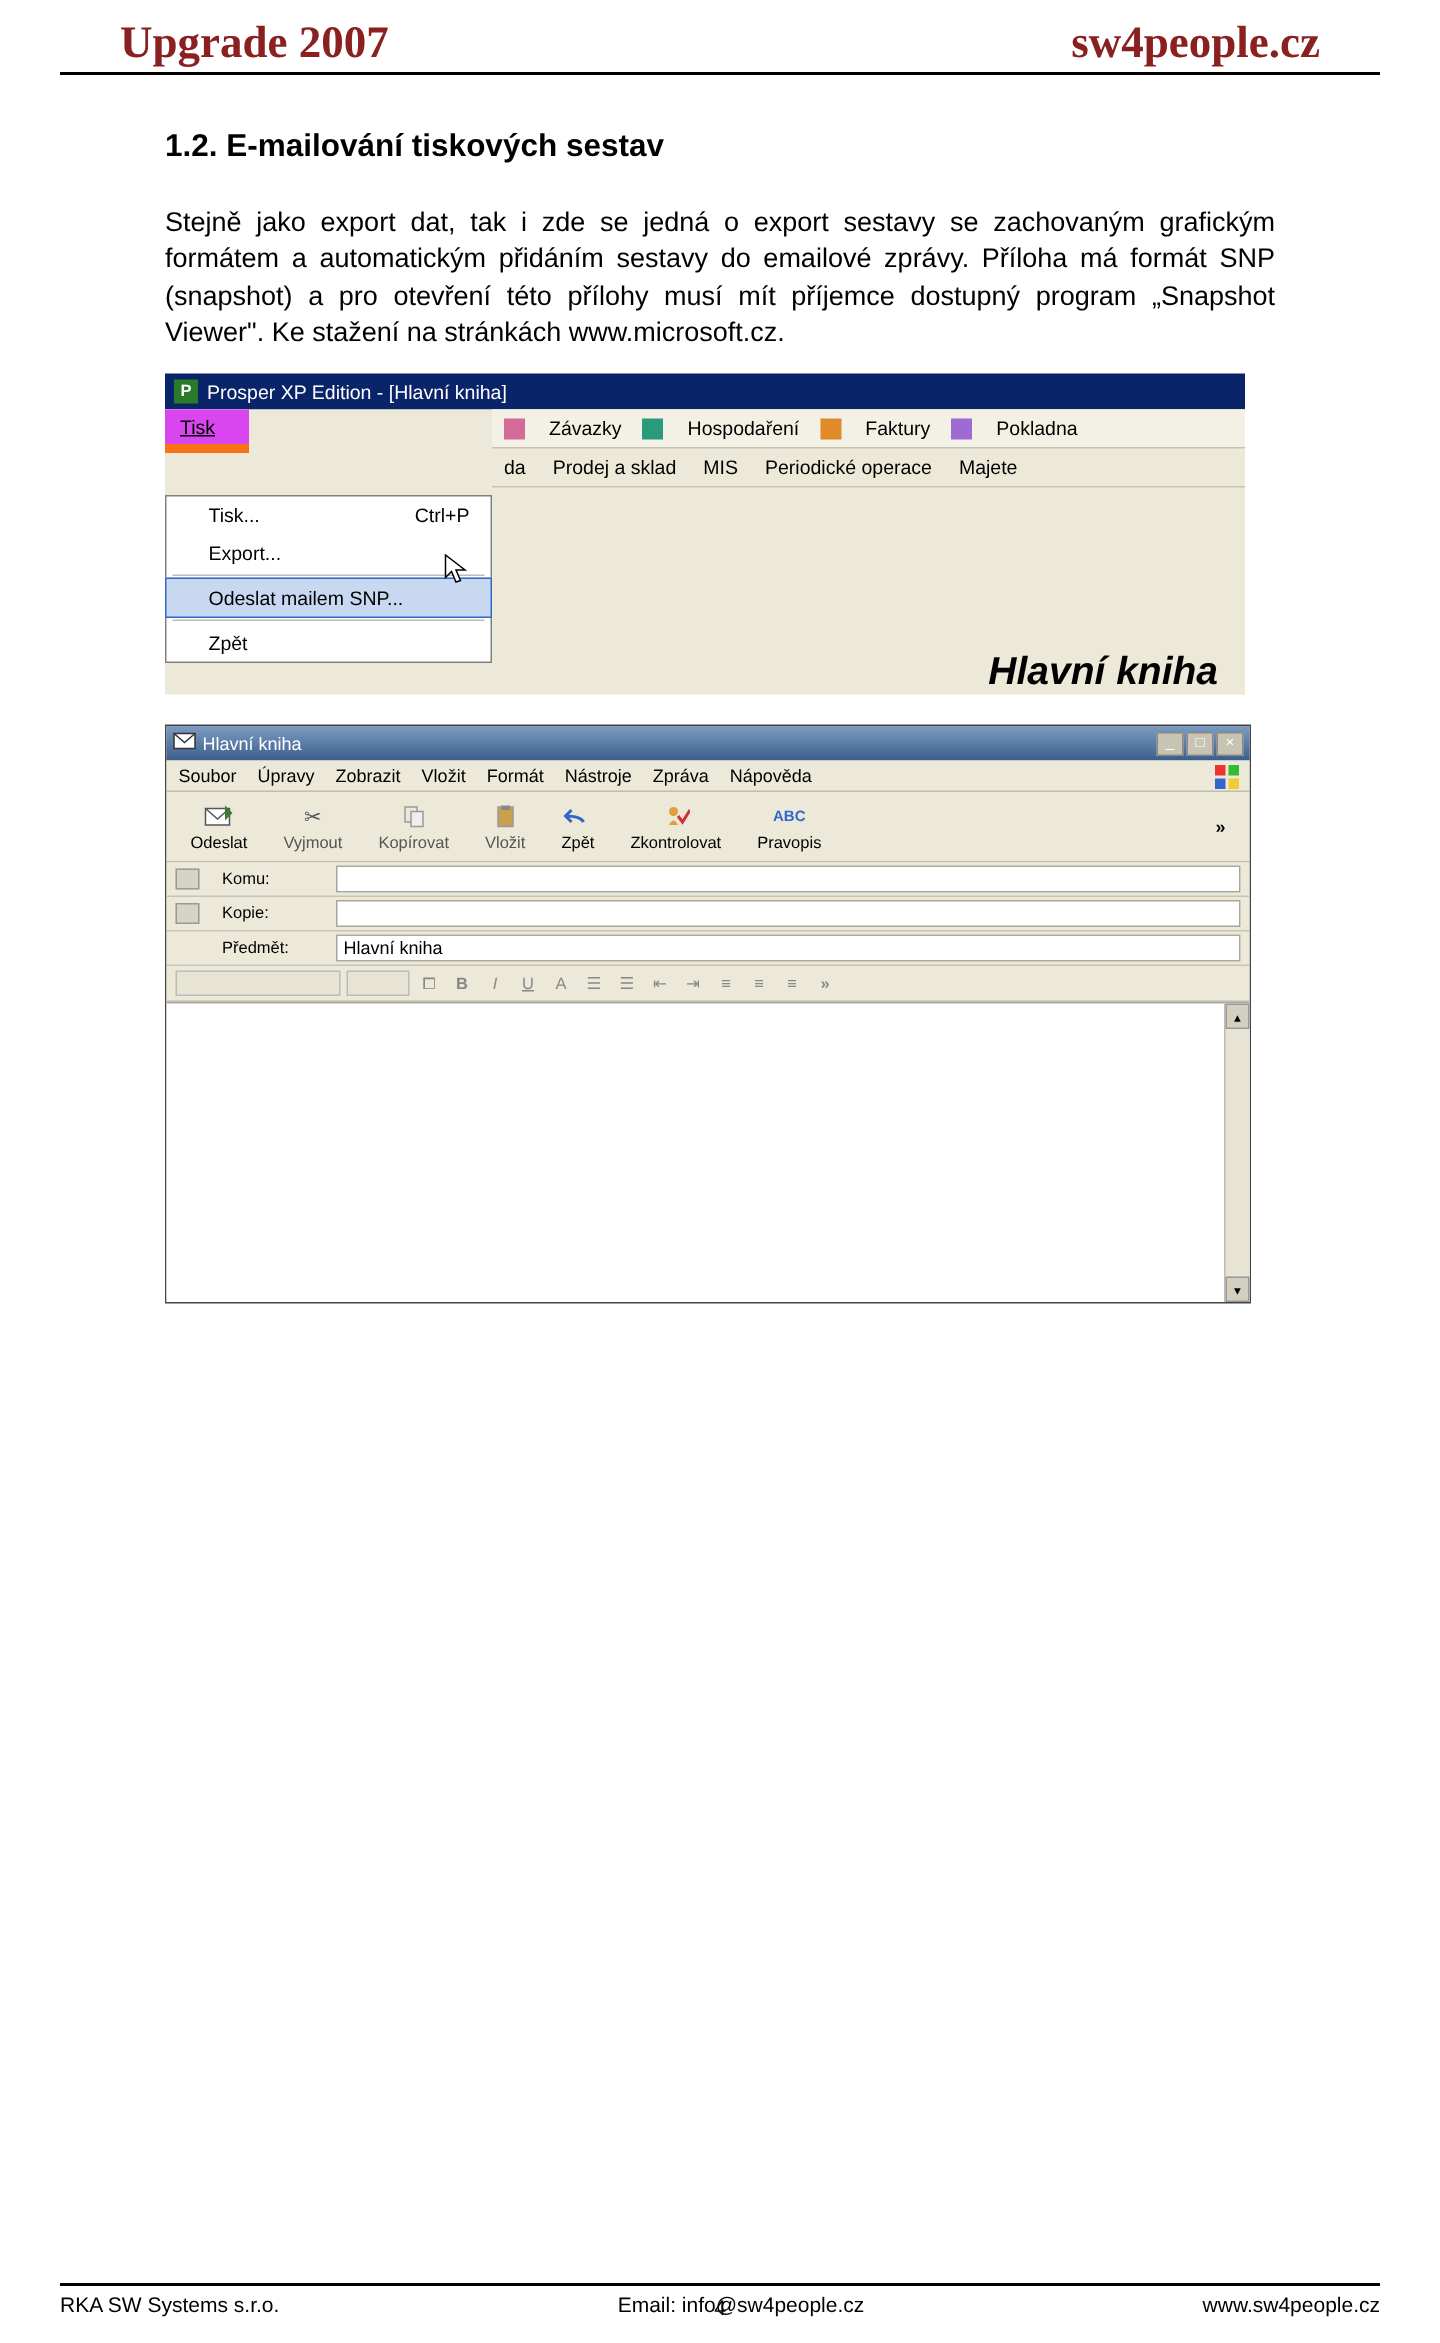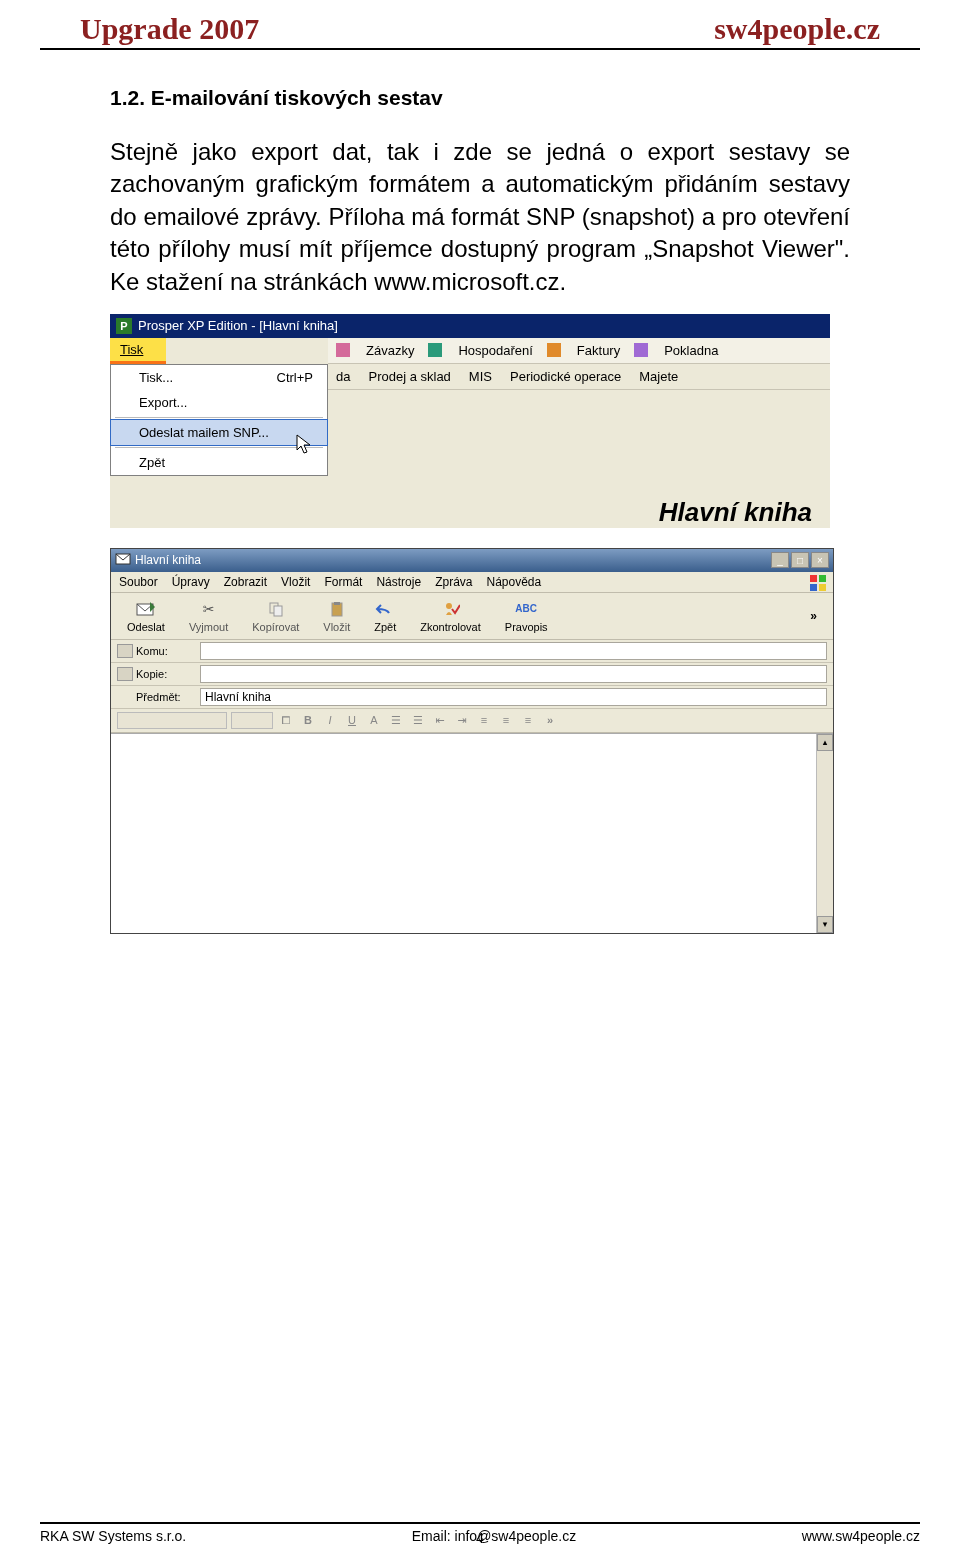--- a/index.html
+++ b/index.html
@@ -28,21 +28,21 @@
   }
   .content {
     padding: 36px 110px 0 110px;
   }
   h2.section-title {
     font-size: 21px;
     font-weight: bold;
     margin-bottom: 26px;
   }
   p.body-text {
-    font-size: 24px;
+    font-size: 18px;
     line-height: 1.35;
     text-align: justify;
     margin-bottom: 16px;
   }
   
   .shot1 {
     width: 720px;
     margin: 4px 0 20px 0;
     font-family: Tahoma, Verdana, sans-serif;
     font-size: 13px;
@@ -63,30 +63,31 @@
     font-weight:bold; font-size:11px;
   }
   .shot1-body {
     display: flex;
     background: #ece9d8;
     height: 190px;
     position: relative;
   }
   .menu-label {
     padding: 4px 10px;
-    background: #fde047;
-    border-bottom:3px solid #f97316;
+    background: #d946ef;
+    border-bottom:6px solid #f97316;
     font-size:13px;
     width: 56px;
   }
   .dropdown {
     background: #fff;
     border: 1px solid #808080;
     width: 218px;
     position: relative;
+    margin-top: 28px;
   }
   .dd-item {
     display: flex;
     justify-content: space-between;
     padding: 5px 14px 5px 28px;
     font-size: 13px;
     cursor: default;
   }
   .dd-item.highlight {
     background: #c8d8f0;
@@ -144,21 +145,21 @@
   .oe-titlebar .winbtns{margin-left:auto; display:flex; gap:2px;}
   .wbtn{width:18px;height:16px;background:#c8c4b4;border:1px solid #888;display:flex;align-items:center;justify-content:center;font-size:10px;}
   .oe-menu{background:#ece9d8;display:flex;gap:14px;padding:3px 8px;font-size:12px;border-bottom:1px solid #c0bcac; position:relative;}
   .oe-flag{position:absolute;right:6px;top:2px;width:18px;height:18px;}
   .oe-toolbar{background:#ece9d8;display:flex;gap:4px;padding:4px 6px;border-bottom:1px solid #c0bcac;align-items:center;}
   .tbtn{display:flex;flex-direction:column;align-items:center;gap:2px;padding:2px 10px;font-size:11px;color:#555;}
   .tbtn.enabled{color:#000;}
   .tb-ic{width:22px;height:20px;display:flex;align-items:center;justify-content:center;font-size:14px;}
   .expand{margin-left:auto;padding:4px 10px;font-weight:bold;}
   .oe-fields{background:#ece9d8;}
-  .field-row{display:flex;align-items:center;gap:0;padding:2px 6px;border-bottom:1px solid #c8c4b4;}
+  .field-row{display:flex;align-items:center;gap:12px;padding:2px 6px;border-bottom:1px solid #c8c4b4;}
   .field-lbl{width:64px;font-size:11px;}
   .field-ic{width:16px;height:14px;background:#d8d4c4;border:1px solid #999;margin-right:3px;display:inline-block;}
   .field-input{flex:1;background:#fff;border:1px solid #a9a69c;padding:2px 4px;font-size:12px;height:18px;}
   .attach{display:flex;align-items:center;gap:4px;background:#fff;border:1px solid #a9a69c;padding:1px 4px;width:220px;}
   .attach svg{width:14px;height:14px;}
   .rt-toolbar{background:#ece9d8;display:flex;gap:4px;padding:3px 6px;align-items:center;border-bottom:1px solid #c0bcac;color:#888;font-size:11px;}
   .rt-sel{width:110px;height:17px;background:#e8e4d4;border:1px solid #bbb;}
   .rt-btn{width:18px;height:17px;display:flex;align-items:center;justify-content:center;border:1px solid transparent;}
   .oe-body{background:#fff;height:200px;position:relative;border-top:1px solid #aaa;}
   .oe-scroll{position:absolute;right:0;top:0;bottom:0;width:17px;background:#e8e4d4;border-left:1px solid #bbb;display:flex;flex-direction:column;justify-content:space-between;}

